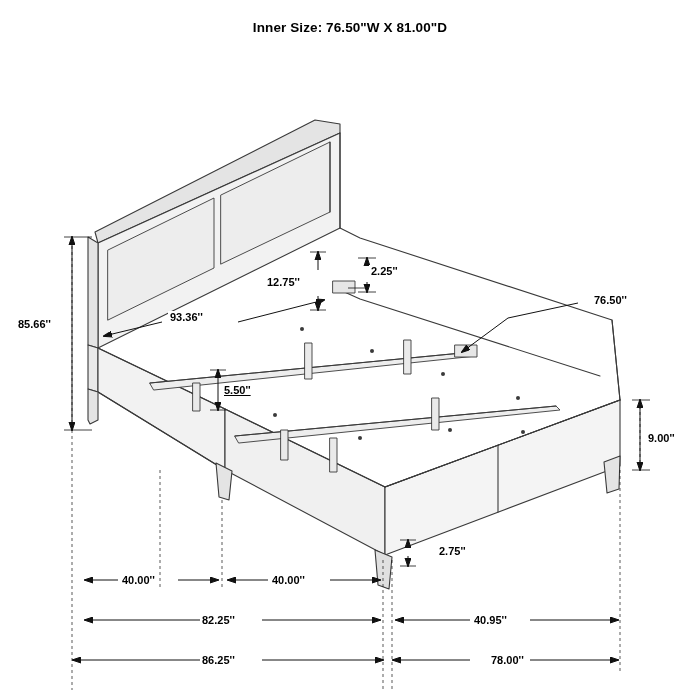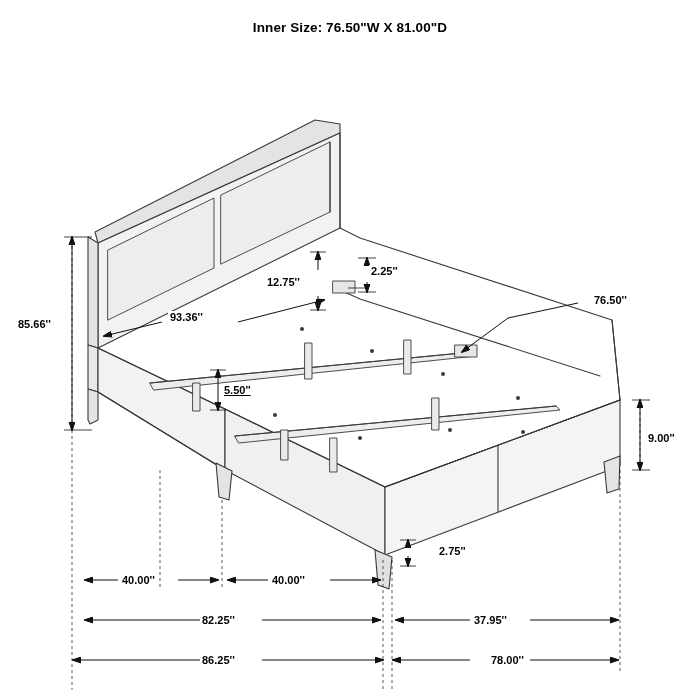--- a/index.html
+++ b/index.html
@@ -236,17 +236,17 @@
   <div class="dimlabel" style="left:168px; top:311px;">93.36''</div>
   <div class="dimlabel" style="left:265px; top:276px;">12.75''</div>
   <div class="dimlabel" style="left:369px; top:265px;">2.25''</div>
   <div class="dimlabel" style="left:584px; top:294px;margin-left:8px;">76.50''</div>
   <div class="dimlabel" style="left:222px; top:384px;text-decoration:underline;">5.50''</div>
   <div class="dimlabel" style="left:646px; top:432px;">9.00''</div>
   <div class="dimlabel" style="left:417px; top:545px;margin-left:20px;">2.75''</div>
   <div class="dimlabel" style="left:120px; top:574px;">40.00''</div>
   <div class="dimlabel" style="left:270px; top:574px;">40.00''</div>
   <div class="dimlabel" style="left:200px; top:614px;">82.25''</div>
-  <div class="dimlabel" style="left:472px; top:614px;">37.95''</div>
+  <div class="dimlabel" style="left:472px; top:614px;">40.95''</div>
   <div class="dimlabel" style="left:200px; top:654px;text-align:center;">86.25''</div>
   <div class="dimlabel" style="left:472px; top:654px;margin-left:17px;">78.00''</div>
 
 </div>
 
 </body></html>

